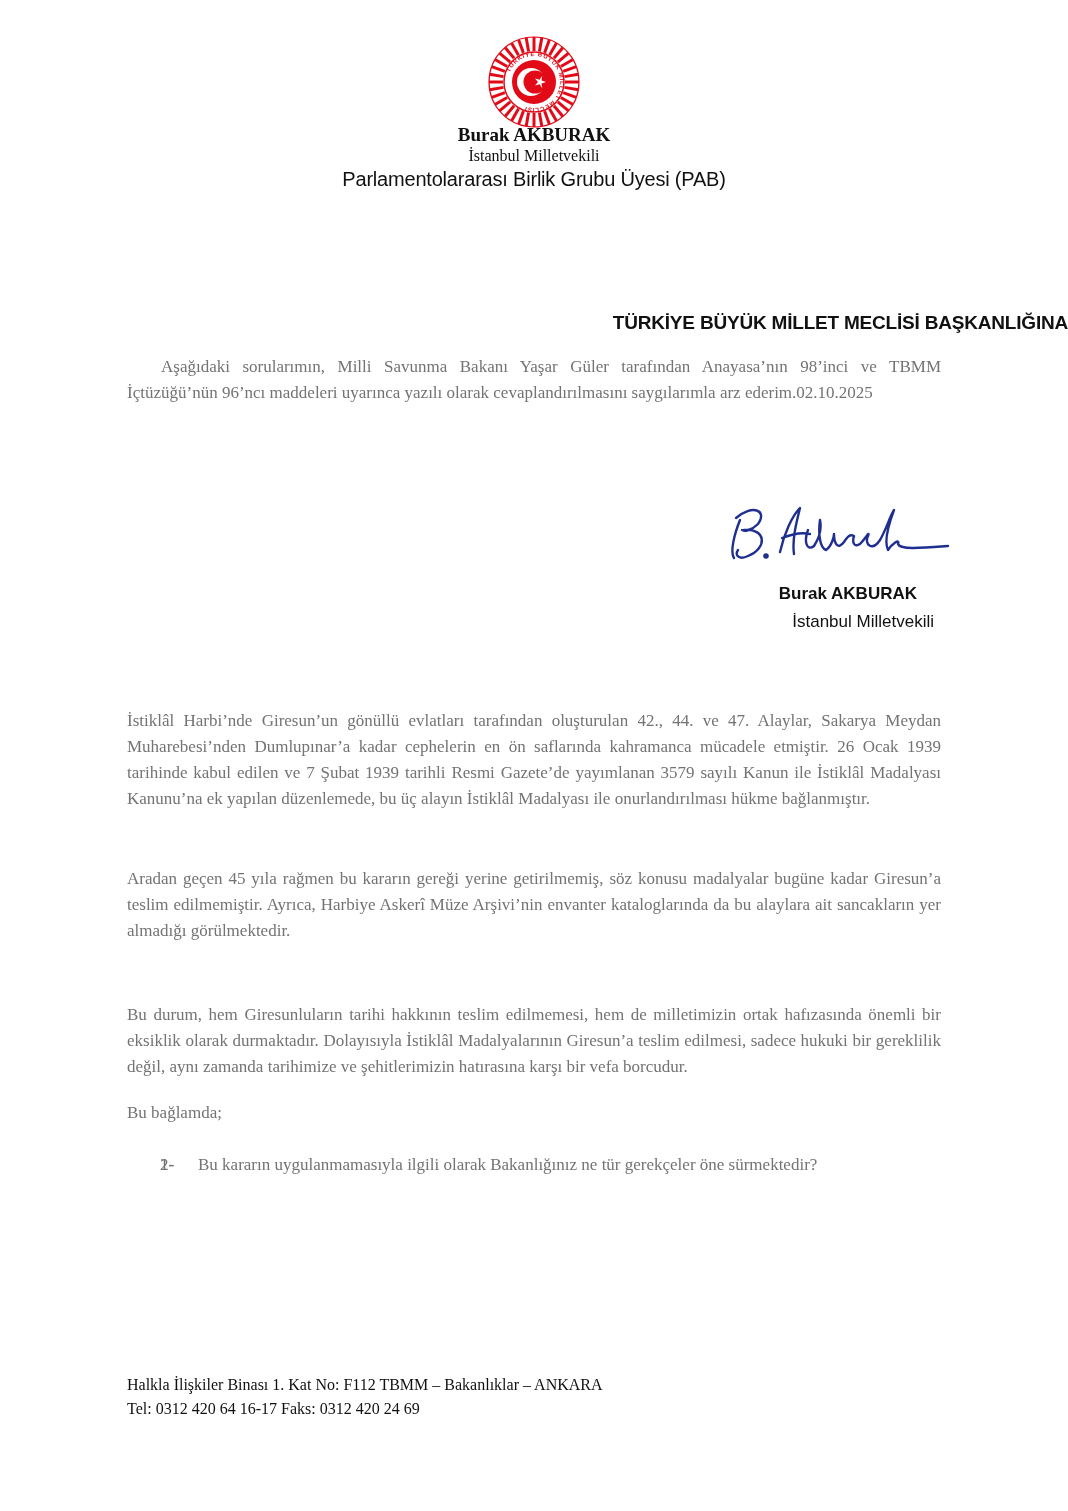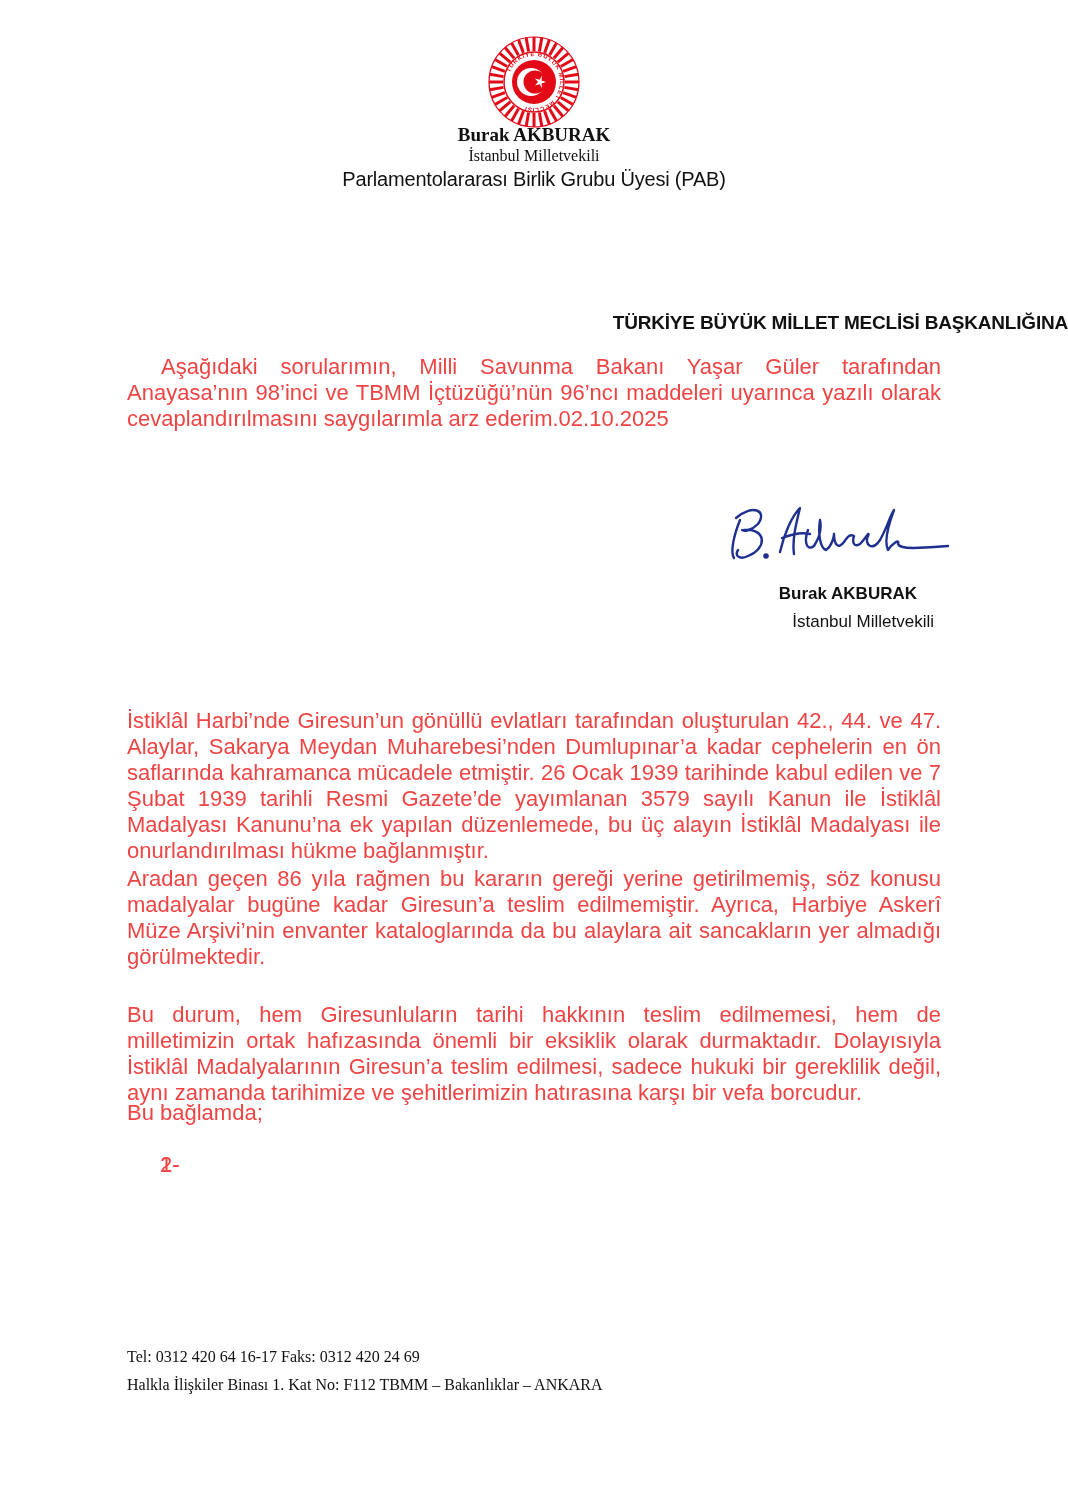--- a/index.html
+++ b/index.html
@@ -2,37 +2,37 @@
 <html><head>
 <meta charset="utf-8">
 <style>
   html, body { margin:0; padding:0; background:#ffffff; }
   body { width:1068px; height:1511px; position:relative; overflow:hidden; color:#111; }
   .logo { position:absolute; left:488px; top:36px; width:92px; height:92px; }
   .hdr { position:absolute; left:0; width:1068px; text-align:center; font-family:"Liberation Serif", serif; }
   .hdr-name { top:124px; font-size:19px; font-weight:bold; }
   .hdr-role { top:147px; font-size:16px; }
   .hdr-group { top:168px; font-size:20px; font-family:"Liberation Sans", sans-serif; letter-spacing:-0.2px; }
-  .body-text { font-family:Liberation Sans, sans-serif; font-size:22px; line-height:26px; color:#ef4444; }
+  .body-text { font-family:Liberation Serif, serif; font-size:17px; line-height:26px; color:#737373; }
   .title { position:absolute; left:0; width:1068px; top:312px; text-align:right; font-family:"Liberation Sans", sans-serif; font-size:19px; font-weight:bold; letter-spacing:-0.2px; }
   .para { position:absolute; left:127px; width:814px; text-align:justify; }
   .intro { top:354px; text-indent:34px; }
   .sig { position:absolute; left:722px; top:490px; width:230px; height:80px; }
   .signer-name { position:absolute; left:700px; width:217px; text-align:right; top:584px; font-family:"Liberation Sans", sans-serif; font-size:17px; font-weight:bold; }
   .signer-role { position:absolute; left:700px; width:234px; text-align:right; top:612px; font-family:"Liberation Sans", sans-serif; font-size:17px; }
   .p1 { top:708px; }
   .p2 { top:866px; }
   .p3 { top:970px;margin-top:32px; }
   .p4 { top:1100px; }
   .qlist { position:absolute; left:160px; width:781px; top:1152px; margin:0; padding:0; list-style:none; }
   .qitem { position:relative; padding-left:38px; text-align:justify; }
   .qnum { position:absolute; left:0; top:0; }
   .footer { position:absolute; left:127px; font-family:Liberation Serif, serif; font-size:16px; }
   .f1 { top:1376px; }
-  .f2 { top:1348px; }
+  .f2 { top:1400px; }
 </style>
 </head>
 <body>
 
 <div class="logo">
   <svg width="92" height="92" viewBox="0 0 92 92">
     <g id="rays">
         <line x1="77" y1="46" x2="91" y2="46" stroke="#e30a17" stroke-width="3"></line>
         <line x1="76.52904034337845" y1="51.38309350767484" x2="90.31634888554936" y2="53.814167995011864" stroke="#e30a17" stroke-width="3"></line>
         <line x1="75.13047124436316" y1="56.60262444309573" x2="88.28616793536588" y2="61.39090644965509" stroke="#e30a17" stroke-width="3"></line>
@@ -96,27 +96,28 @@
     <path d="M18 30 C 12 45, 8 62, 12 68 M14 28 C 30 14, 46 20, 36 34 C 30 40, 22 42, 20 40 M22 40 C 44 38, 46 58, 26 66 C 18 70, 12 66, 16 60"></path>
     <circle cx="44" cy="66" r="1.6" fill="#1f2f8f"></circle>
     <path d="M58 62 C 62 44, 70 26, 78 18 C 74 34, 70 50, 72 64 M60 48 C 70 44, 80 42, 88 44 M86 40 C 82 50, 84 62, 92 56 C 96 50, 100 40, 98 30 C 96 44, 98 58, 104 60 C 110 56, 112 46, 112 44 C 112 54, 116 60, 122 52 C 126 46, 128 44, 132 46 C 130 52, 132 58, 138 54 C 144 48, 148 40, 146 46 C 142 54, 150 62, 158 50 C 164 40, 168 26, 172 20 C 166 36, 162 52, 166 60 C 170 54, 178 48, 176 54 C 178 60, 200 58, 226 56"></path>
   </svg>
 </div>
 
 <div class="signer-name">Burak AKBURAK</div>
 <div class="signer-role">İstanbul Milletvekili</div>
 
 <div class="para body-text p1">İstiklâl Harbi’nde Giresun’un gönüllü evlatları tarafından oluşturulan 42., 44. ve 47. Alaylar, Sakarya Meydan Muharebesi’nden Dumlupınar’a kadar cephelerin en ön saflarında kahramanca mücadele etmiştir. 26 Ocak 1939 tarihinde kabul edilen ve 7 Şubat 1939 tarihli Resmi Gazete’de yayımlanan 3579 sayılı Kanun ile İstiklâl Madalyası Kanunu’na ek yapılan düzenlemede, bu üç alayın İstiklâl Madalyası ile onurlandırılması hükme bağlanmıştır.</div>
-<div class="para body-text p2">Aradan geçen 86 yıla rağmen bu kararın gereği yerine getirilmemiş, söz konusu madalyalar bugüne kadar Giresun’a teslim edilmemiştir. Ayrıca, Harbiye Askerî Müze Arşivi’nin envanter kataloglarında da bu alaylara ait sancakların yer almadığı görülmektedir.</div>
+<div class="para body-text p2">Aradan geçen 45 yıla rağmen bu kararın gereği yerine getirilmemiş, söz konusu madalyalar bugüne kadar Giresun’a teslim edilmemiştir. Ayrıca, Harbiye Askerî Müze Arşivi’nin envanter kataloglarında da bu alaylara ait sancakların yer almadığı görülmektedir.</div>
 <div class="para body-text p3">Bu durum, hem Giresunluların tarihi hakkının teslim edilmemesi, hem de milletimizin ortak hafızasında önemli bir eksiklik olarak durmaktadır. Dolayısıyla İstiklâl Madalyalarının Giresun’a teslim edilmesi, sadece hukuki bir gereklilik değil, aynı zamanda tarihimize ve şehitlerimizin hatırasına karşı bir vefa borcudur.</div>
 <div class="para body-text p4">Bu bağlamda;</div>
 
 <ol class="qlist body-text">
   <li class="qitem">
     <span class="qnum">1-</span>
   </li>
   <li class="qitem">
     <span class="qnum">2-</span>
+    <span>Bu kararın uygulanmamasıyla ilgili olarak Bakanlığınız ne tür gerekçeler öne sürmektedir?</span>
   </li>
 </ol>
 
 <div class="footer f1">Halkla İlişkiler Binası 1. Kat No: F112 TBMM – Bakanlıklar – ANKARA</div>
 <div class="footer f2">Tel: 0312 420 64 16-17 Faks: 0312 420 24 69</div>
 
 </body></html>

